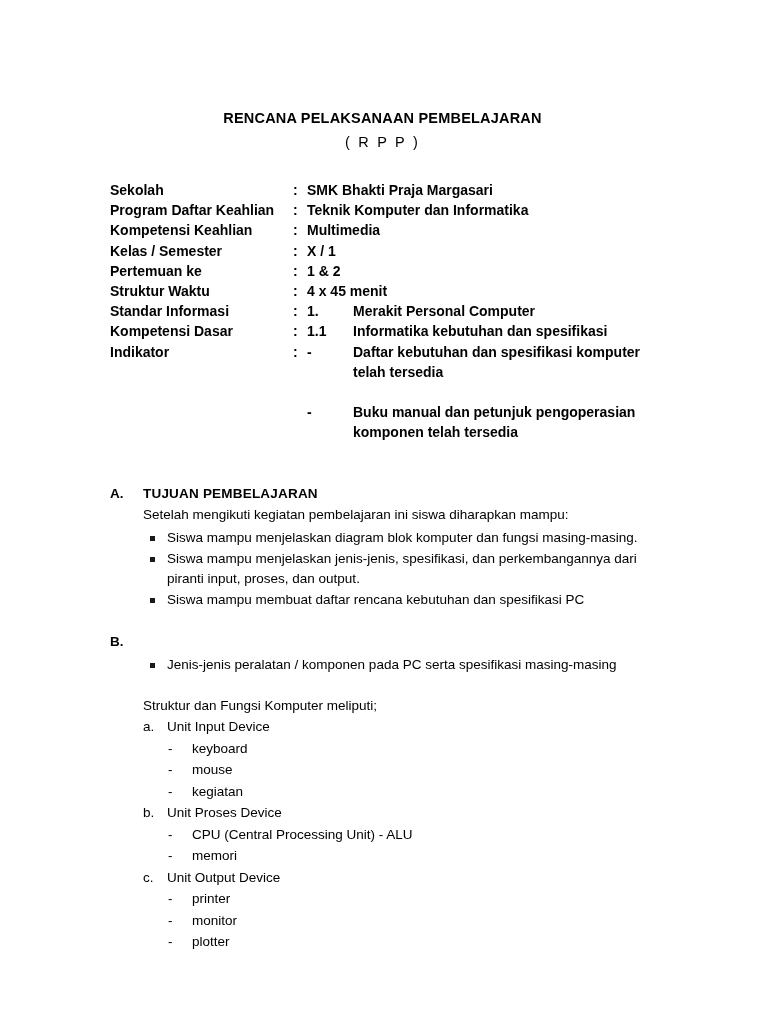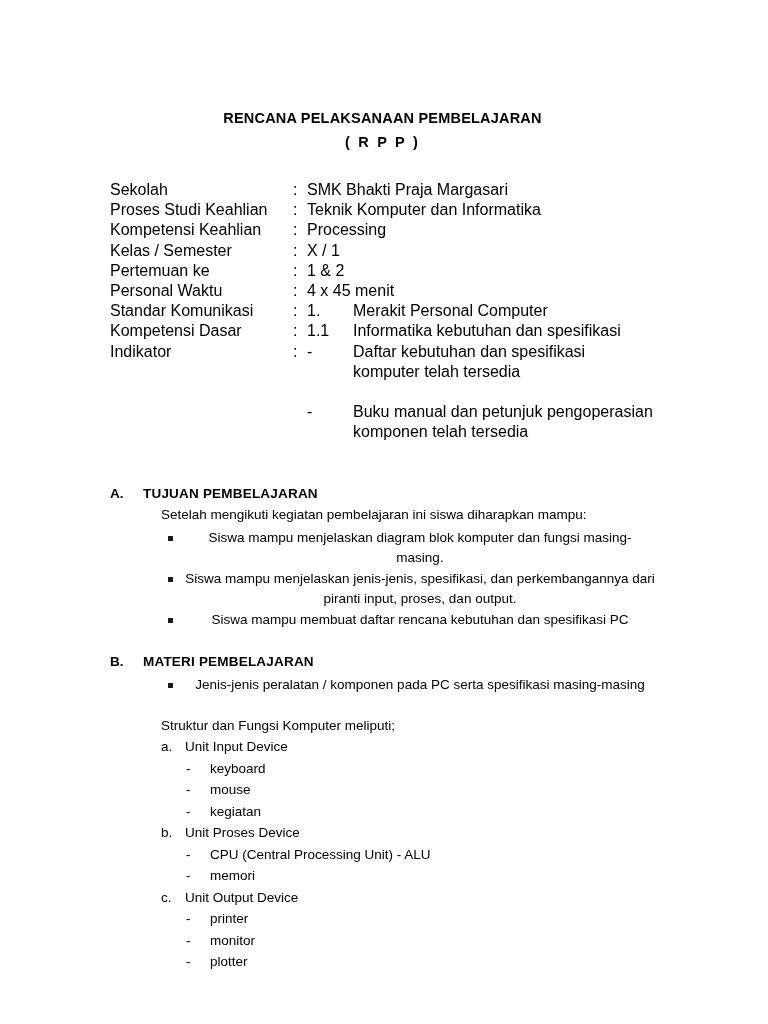--- a/index.html
+++ b/index.html
@@ -31,32 +31,32 @@
   
   .title-block { text-align: center; }
   .title-main {
     font-size: 14.5px;
     font-weight: bold;
     letter-spacing: 0.2px;
     line-height: 21px;
   }
   .title-sub {
     font-size: 14.5px;
-    font-weight: bold;
+    font-weight: normal;
     letter-spacing: 2.2px;
     line-height: 21px;
     margin-top: 3px;
   }
 
   
   .identity {
     margin-top: 27px;
     border-collapse: collapse;
-    font-size: 16px;
-    font-weight: normal;
+    font-size: 14px;
+    font-weight: bold;
   }
   .identity td {
     padding: 0;
     vertical-align: top;
     line-height: 20.2px;
   }
   .id-label { width: 183px; }
   .id-colon { width: 14px; }
   .id-num   { width: 46px; }
   .id-value { }
@@ -68,28 +68,28 @@
   .section-head {
     display: flex;
     font-size: 13.5px;
     font-weight: bold;
     line-height: 20px;
   }
   .section-letter { width: 33px; flex: 0 0 33px; }
   .section-title { letter-spacing: 0.2px; text-align: center; }
 
   .section-body {
-    margin-left: 51px;
+    margin-left: 33px;
     font-size: 13.5px;
     line-height: 20px;
   }
   .intro-line { margin-top: 1px; }
 
   
-  .sq-list { margin: 3px 0 0 0; padding: 0; list-style: none; text-align: center; }
+  .sq-list { margin: 3px 0 0 0; padding: 0; list-style: none; }
   .sq-list li {
     position: relative;
     padding-left: 24px;
     margin-top: 1px;
     line-height: 20px;
   }
   .sq-list li .sqbullet {
     position: absolute;
     left: 7px;
     top: 8px;
@@ -125,46 +125,46 @@
     </div>
 
     <table class="identity">
       <tbody>
         <tr>
           <td class="id-label">Sekolah</td>
           <td class="id-colon">:</td>
           <td class="id-value" colspan="2">SMK Bhakti Praja Margasari</td>
         </tr>
         <tr>
-          <td class="id-label">Proses Studi Keahlian</td>
+          <td class="id-label">Program Daftar Keahlian</td>
           <td class="id-colon">:</td>
           <td class="id-value" colspan="2">Teknik Komputer dan Informatika</td>
         </tr>
         <tr>
           <td class="id-label">Kompetensi Keahlian</td>
           <td class="id-colon">:</td>
-          <td class="id-value" colspan="2">Processing</td>
+          <td class="id-value" colspan="2">Multimedia</td>
         </tr>
         <tr>
           <td class="id-label">Kelas / Semester</td>
           <td class="id-colon">:</td>
           <td class="id-value" colspan="2">X / 1</td>
         </tr>
         <tr>
           <td class="id-label">Pertemuan ke</td>
           <td class="id-colon">:</td>
           <td class="id-value" colspan="2">1 &amp; 2</td>
         </tr>
         <tr>
-          <td class="id-label">Personal Waktu</td>
+          <td class="id-label">Struktur Waktu</td>
           <td class="id-colon">:</td>
           <td class="id-value" colspan="2">4 x 45 menit</td>
         </tr>
         <tr>
-          <td class="id-label">Standar Komunikasi</td>
+          <td class="id-label">Standar Informasi</td>
           <td class="id-colon">:</td>
           <td class="id-num">1.</td>
           <td class="id-value-wide">Merakit Personal Computer</td>
         </tr>
         <tr>
           <td class="id-label">Kompetensi Dasar</td>
           <td class="id-colon">:</td>
           <td class="id-num">1.1</td>
           <td class="id-value-wide" style="width:250px">Informatika kebutuhan dan spesifikasi</td>
         </tr>
@@ -203,21 +203,20 @@
             <span class="sqbullet"></span>
             <span>Siswa mampu membuat daftar rencana kebutuhan dan spesifikasi PC</span>
           </li>
         </ul>
       </div>
     </div>
 
     <div class="section" style="margin-top:22px">
       <div class="section-head">
         <span class="section-letter">B.</span>
-        <span class="section-title">MATERI PEMBELAJARAN</span>
       </div>
       <div class="section-body">
         <ul class="sq-list">
           <li>
             <span class="sqbullet"></span>
             <span>Jenis-jenis peralatan / komponen pada PC serta spesifikasi masing-masing</span>
           </li>
         </ul>
 
         <div class="spacer-block"></div>

